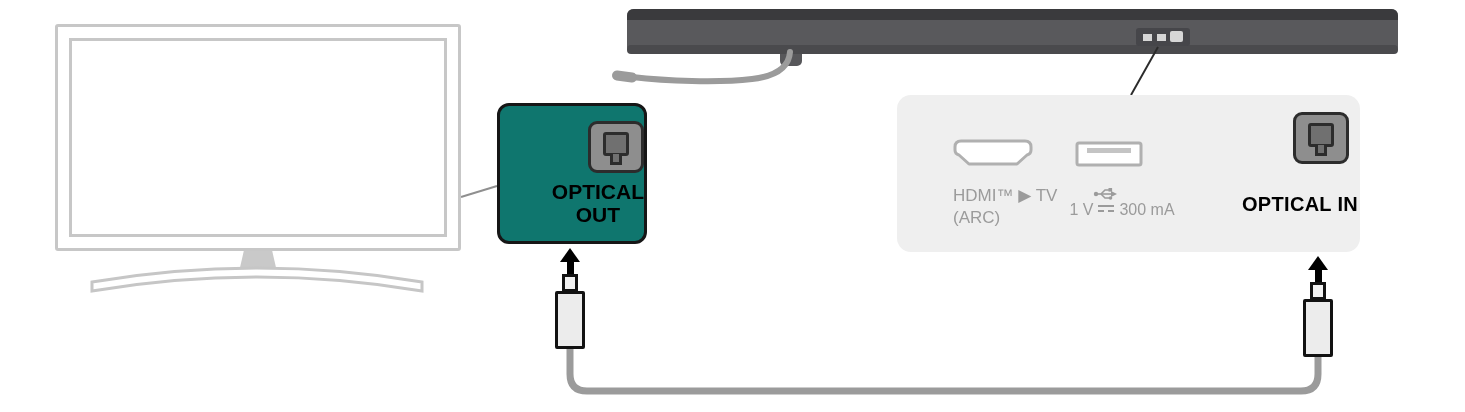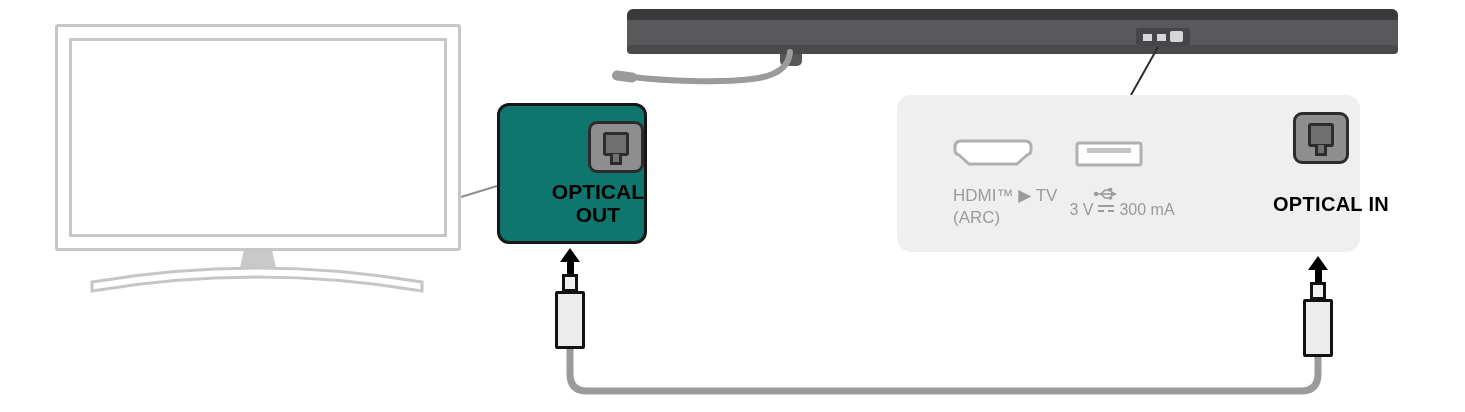--- a/index.html
+++ b/index.html
@@ -130,28 +130,28 @@
         <circle cx="3" cy="7" r="2.2" fill="#9b9b9b"></circle>
         <path d="M3 7 H20" stroke="#9b9b9b" stroke-width="1.6" fill="none"></path>
         <path d="M18 4 L24 7 L18 10 Z" fill="#9b9b9b"></path>
         <path d="M8 7 L12 3 H16" stroke="#9b9b9b" stroke-width="1.6" fill="none"></path>
         <rect x="15.5" y="1" width="3.6" height="3.6" fill="#9b9b9b"></rect>
         <path d="M8 7 L12 11 H16" stroke="#9b9b9b" stroke-width="1.6" fill="none"></path>
         <circle cx="17.5" cy="11" r="1.8" fill="#9b9b9b"></circle>
       </svg>
     </div>
     <div class="abs usb-label" style="left:160px; top:106px; width:130px; text-align:center;">
-      <span>3 V</span><span class="dc-symbol"></span><span>300 mA</span>
+      <span>1 V</span><span class="dc-symbol"></span><span>300 mA</span>
     </div>
 
     <div class="abs optical-port" style="left:396px; top:17px;">
       <div class="inner"></div>
       <div class="tab"></div>
     </div>
-    <div class="abs optical-in-label" style="left:358px; top:98px; width:152px;">OPTICAL IN</div>
+    <div class="abs optical-in-label" style="left:327px; top:98px; width:152px;">OPTICAL IN</div>
   </div>
 
   <div class="abs plug" style="left:553px; top:248px;">
     <div class="arrow"></div>
     <div class="stem"></div>
     <div class="tip"></div>
     <div class="body"></div>
   </div>
 
   <div class="abs plug" style="left:1301px; top:256px;">

